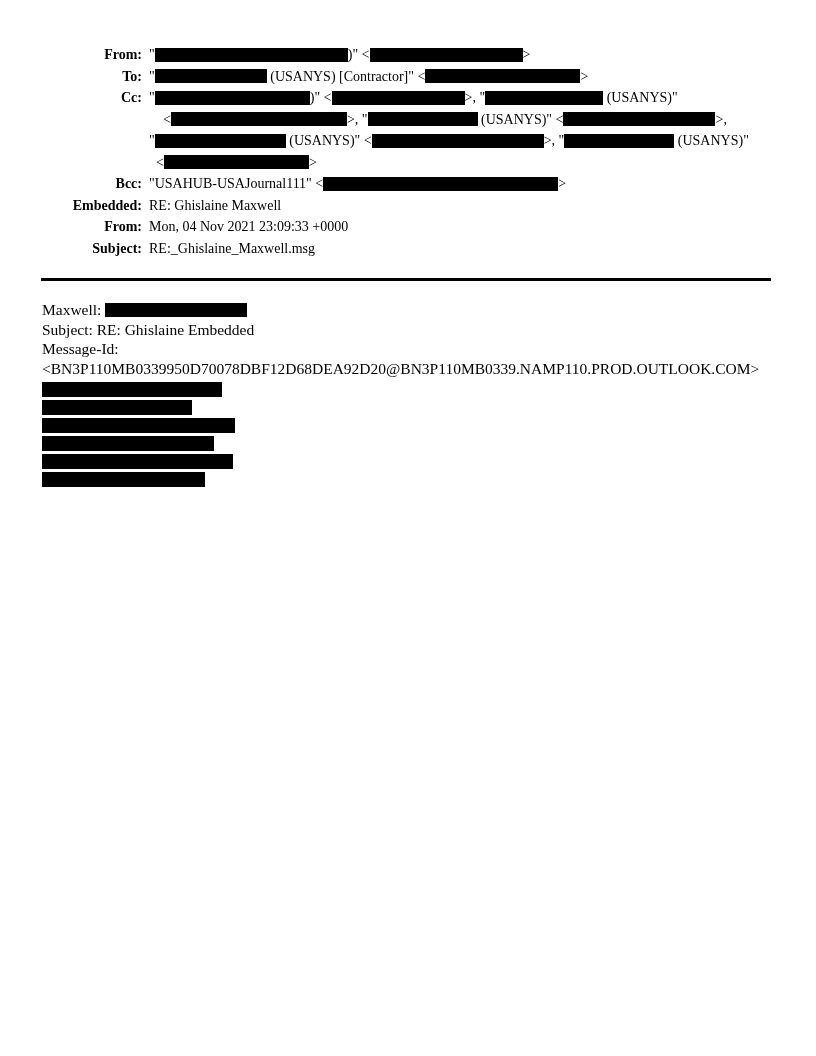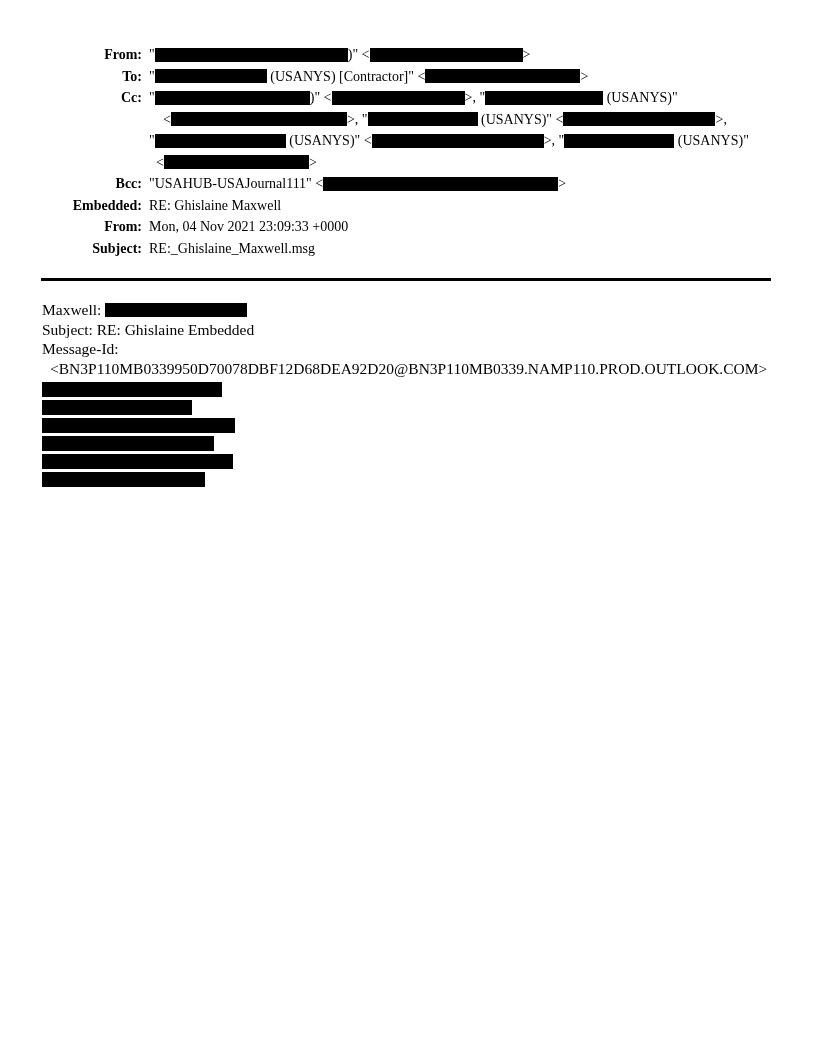--- a/index.html
+++ b/index.html
@@ -85,21 +85,20 @@
   }
   .bline {
     display: block;
     white-space: nowrap;
   }
   .msgid {
     display: block;
     width: 720px;
     word-break: break-all;
     line-height: 19.5px;
-    margin-left: 8px;
   }
 
   
   .redblock {
     margin-top: 4px;
   }
   .redline {
     display: block;
     background: #000000;
     height: 15px;

